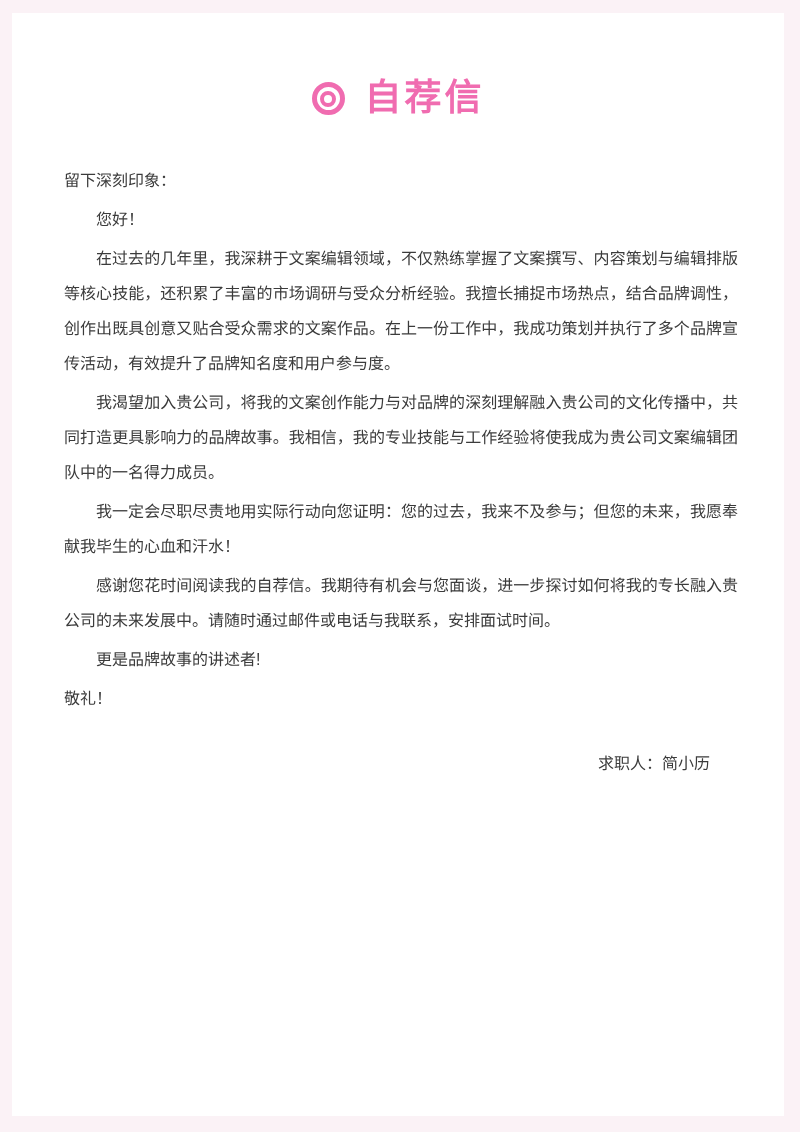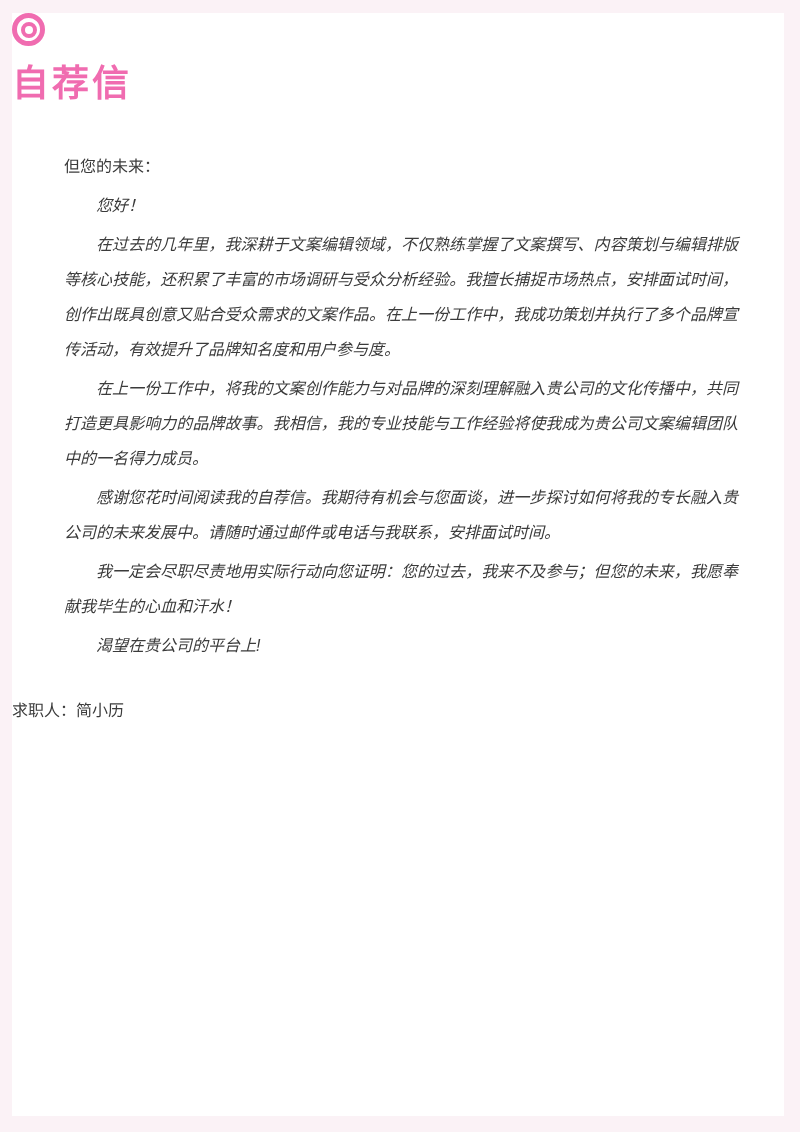--- a/index.html
+++ b/index.html
@@ -10,25 +10,25 @@
     position: relative;
   }
   .page {
     position: absolute;
     left: 12px; top: 13px; right: 16px; bottom: 16px;
     background: #ffffff;
     overflow: hidden;
   }
   
   .title-row {
+    margin-top: 67px;
     display: flex;
-    align-items: flex-start;
+    align-items: center;
     justify-content: center;
     gap: 20px;
-    flex-direction: column;
   }
   .bullseye {
     width: 33px; height: 33px;
     border: 5px solid var(--accent-pink, #f06cb0);
     border-radius: 50%;
     display: flex; align-items: center; justify-content: center;
     flex: 0 0 auto;
   }
   .bullseye::after {
     content: "";
@@ -49,51 +49,52 @@
     margin-top: 46px;
     padding: 0 46px 0 52px;
     color: var(--text-color, #3b3b3b);
     font-size: 16px;
   }
   .letter p {
     line-height: 35px;
     margin: 0 0 4px 0;
     text-align: justify;
   }
-  .letter p.indent { text-indent: 2em; font-style: italic; }
+  .letter p.indent { text-indent: 2em; }
   
   .signature {
     margin-top: 30px;
     padding-right: 74px;
-    text-align: left;
+    text-align: right;
     color: var(--text-color, #3b3b3b);
     font-size: 16px;
   }
   .signature p {
     line-height: 35px;
     margin: 0 0 5px 0;
   }
 </style>
 </head>
 <body>
 
 <div class="page">
 
   <header class="title-row">
     <span class="bullseye"></span>
     <h1 class="page-title">自荐信</h1>
   </header>
 
   <main class="letter">
-    <p>但您的未来：</p>
+    <p>留下深刻印象：</p>
     <p class="indent">您好！</p>
-    <p class="indent">在过去的几年里，我深耕于文案编辑领域，不仅熟练掌握了文案撰写、内容策划与编辑排版等核心技能，还积累了丰富的市场调研与受众分析经验。我擅长捕捉市场热点，安排面试时间，创作出既具创意又贴合受众需求的文案作品。在上一份工作中，我成功策划并执行了多个品牌宣传活动，有效提升了品牌知名度和用户参与度。</p>
-    <p class="indent">在上一份工作中，将我的文案创作能力与对品牌的深刻理解融入贵公司的文化传播中，共同打造更具影响力的品牌故事。我相信，我的专业技能与工作经验将使我成为贵公司文案编辑团队中的一名得力成员。</p>
+    <p class="indent">在过去的几年里，我深耕于文案编辑领域，不仅熟练掌握了文案撰写、内容策划与编辑排版等核心技能，还积累了丰富的市场调研与受众分析经验。我擅长捕捉市场热点，结合品牌调性，创作出既具创意又贴合受众需求的文案作品。在上一份工作中，我成功策划并执行了多个品牌宣传活动，有效提升了品牌知名度和用户参与度。</p>
+    <p class="indent">我渴望加入贵公司，将我的文案创作能力与对品牌的深刻理解融入贵公司的文化传播中，共同打造更具影响力的品牌故事。我相信，我的专业技能与工作经验将使我成为贵公司文案编辑团队中的一名得力成员。</p>
+    <p class="indent">我一定会尽职尽责地用实际行动向您证明：您的过去，我来不及参与；但您的未来，我愿奉献我毕生的心血和汗水！</p>
     <p class="indent">感谢您花时间阅读我的自荐信。我期待有机会与您面谈，进一步探讨如何将我的专长融入贵公司的未来发展中。请随时通过邮件或电话与我联系，安排面试时间。</p>
-    <p class="indent">我一定会尽职尽责地用实际行动向您证明：您的过去，我来不及参与；但您的未来，我愿奉献我毕生的心血和汗水！</p>
-    <p class="indent">渴望在贵公司的平台上!</p>
+    <p class="indent">更是品牌故事的讲述者!</p>
+    <p>敬礼！</p>
   </main>
 
   <footer class="signature">
     <p>求职人：简小历</p>
   </footer>
 
 </div>
 
 </body></html>

